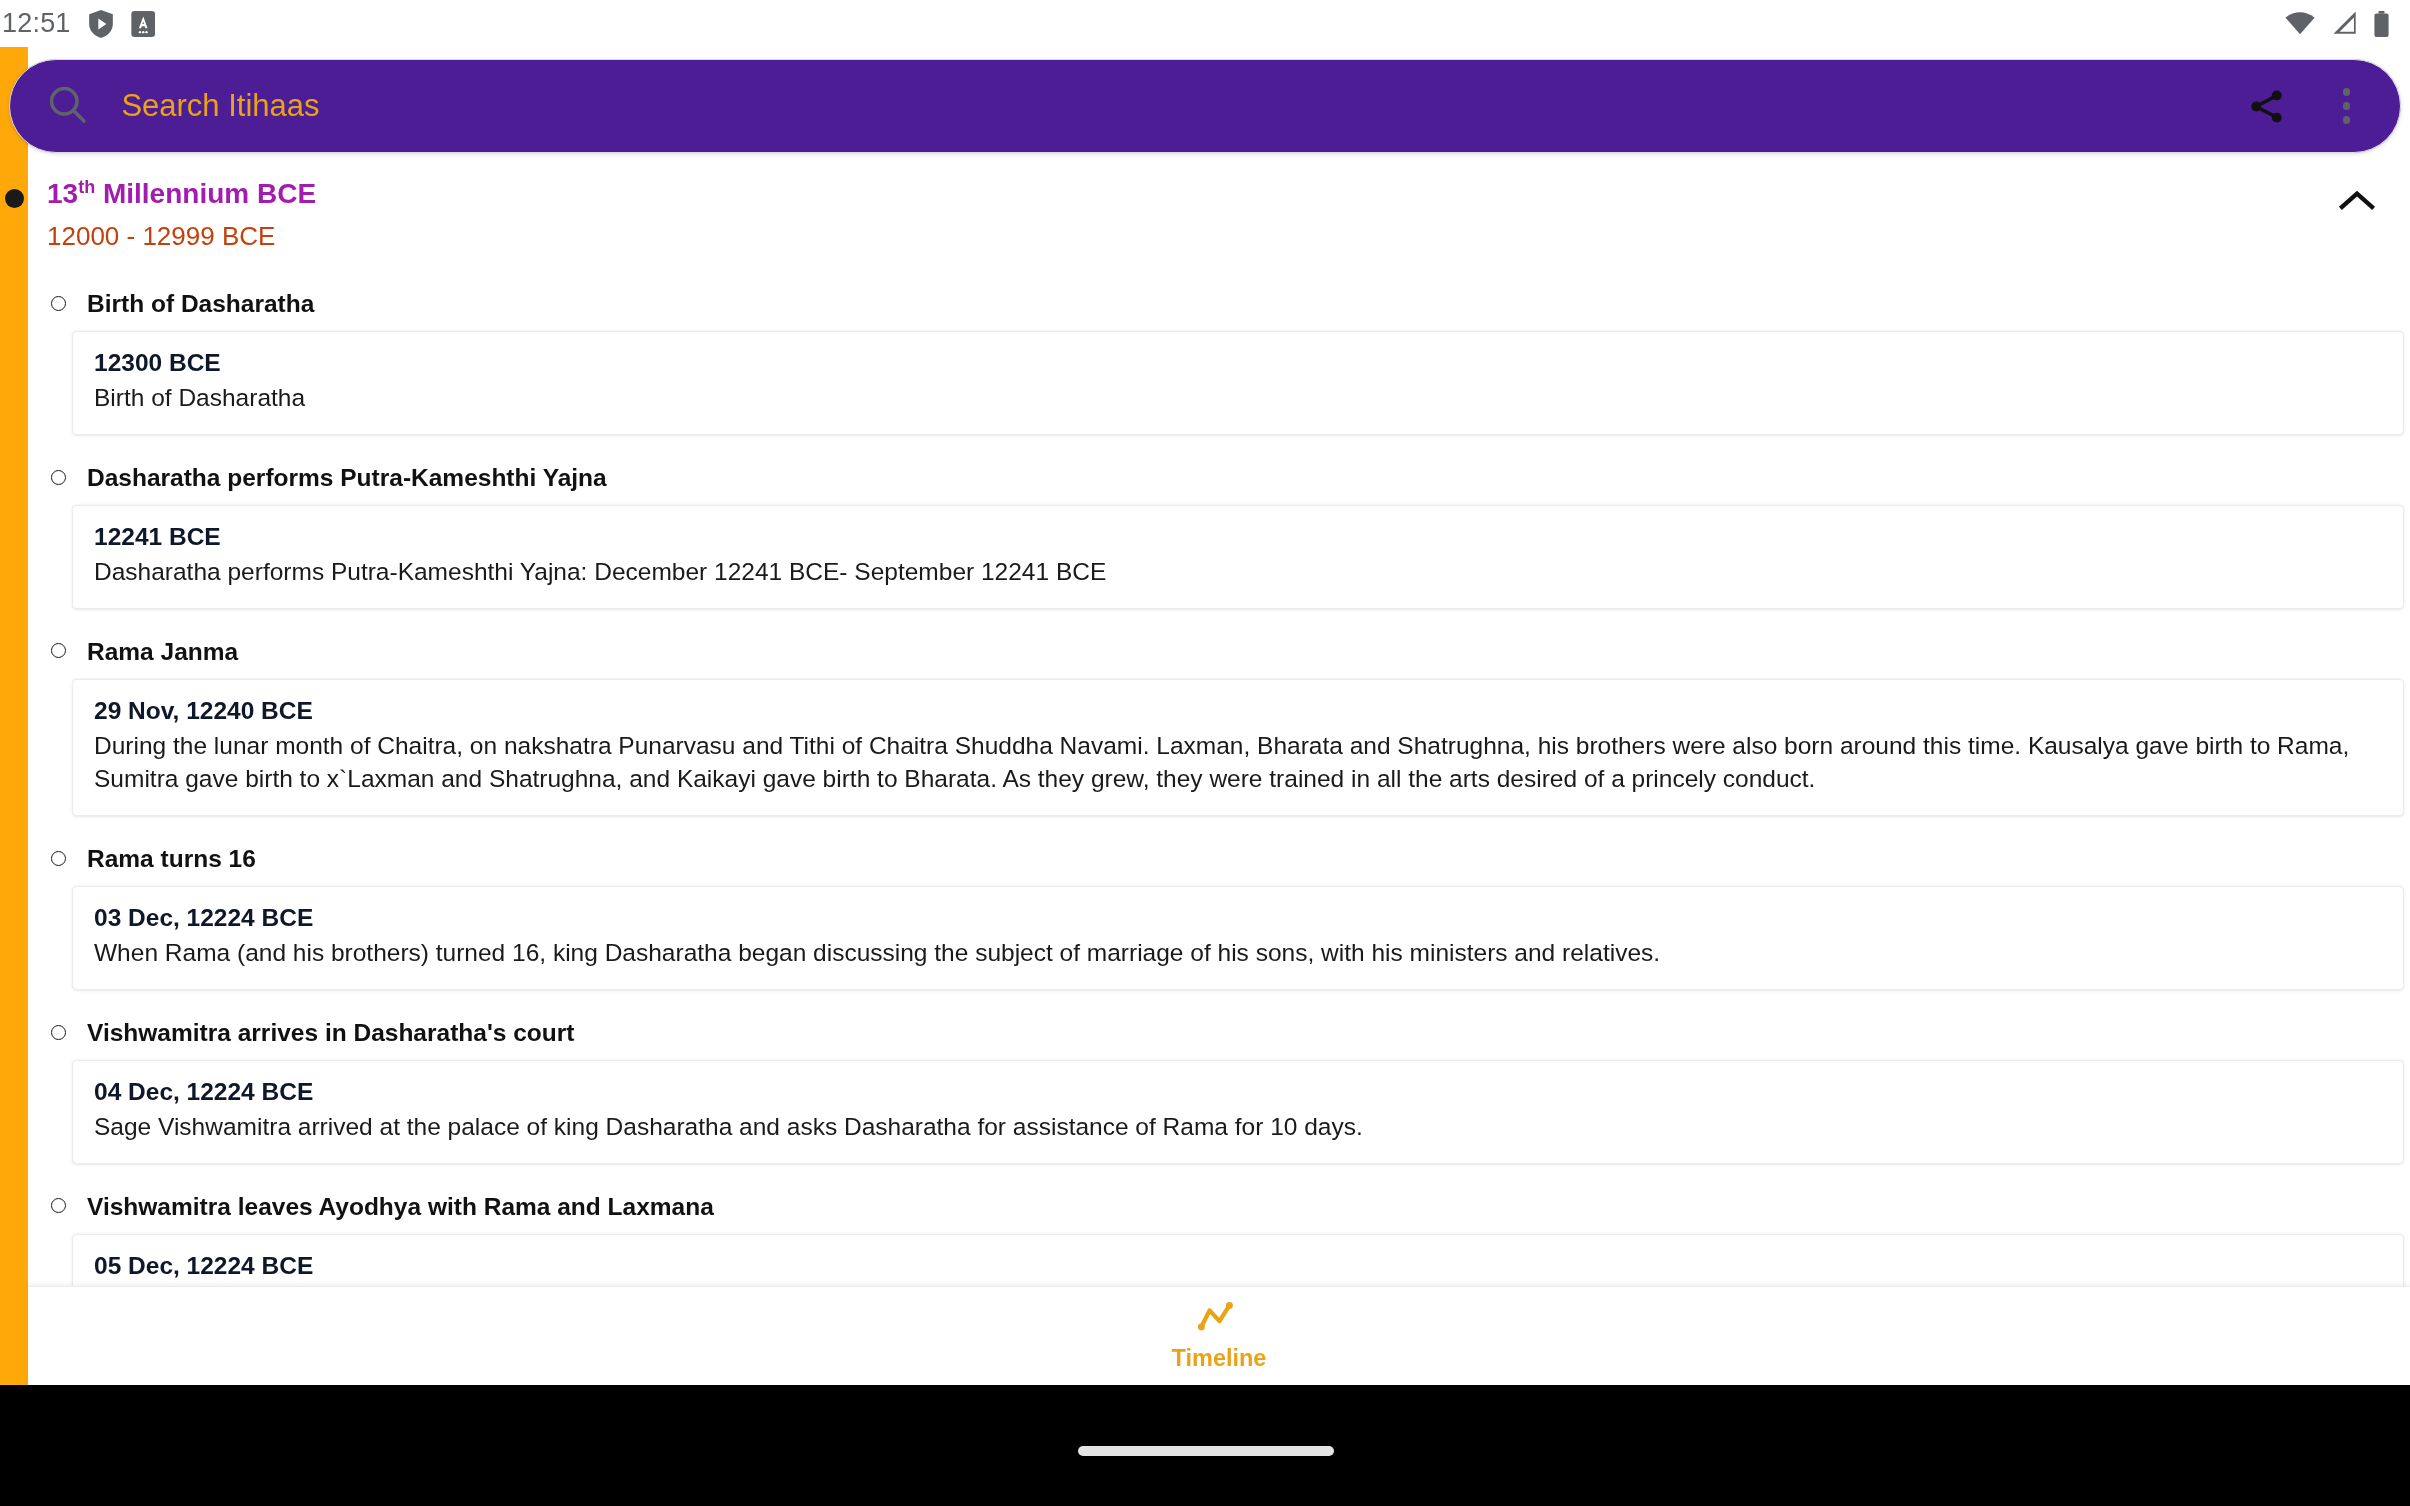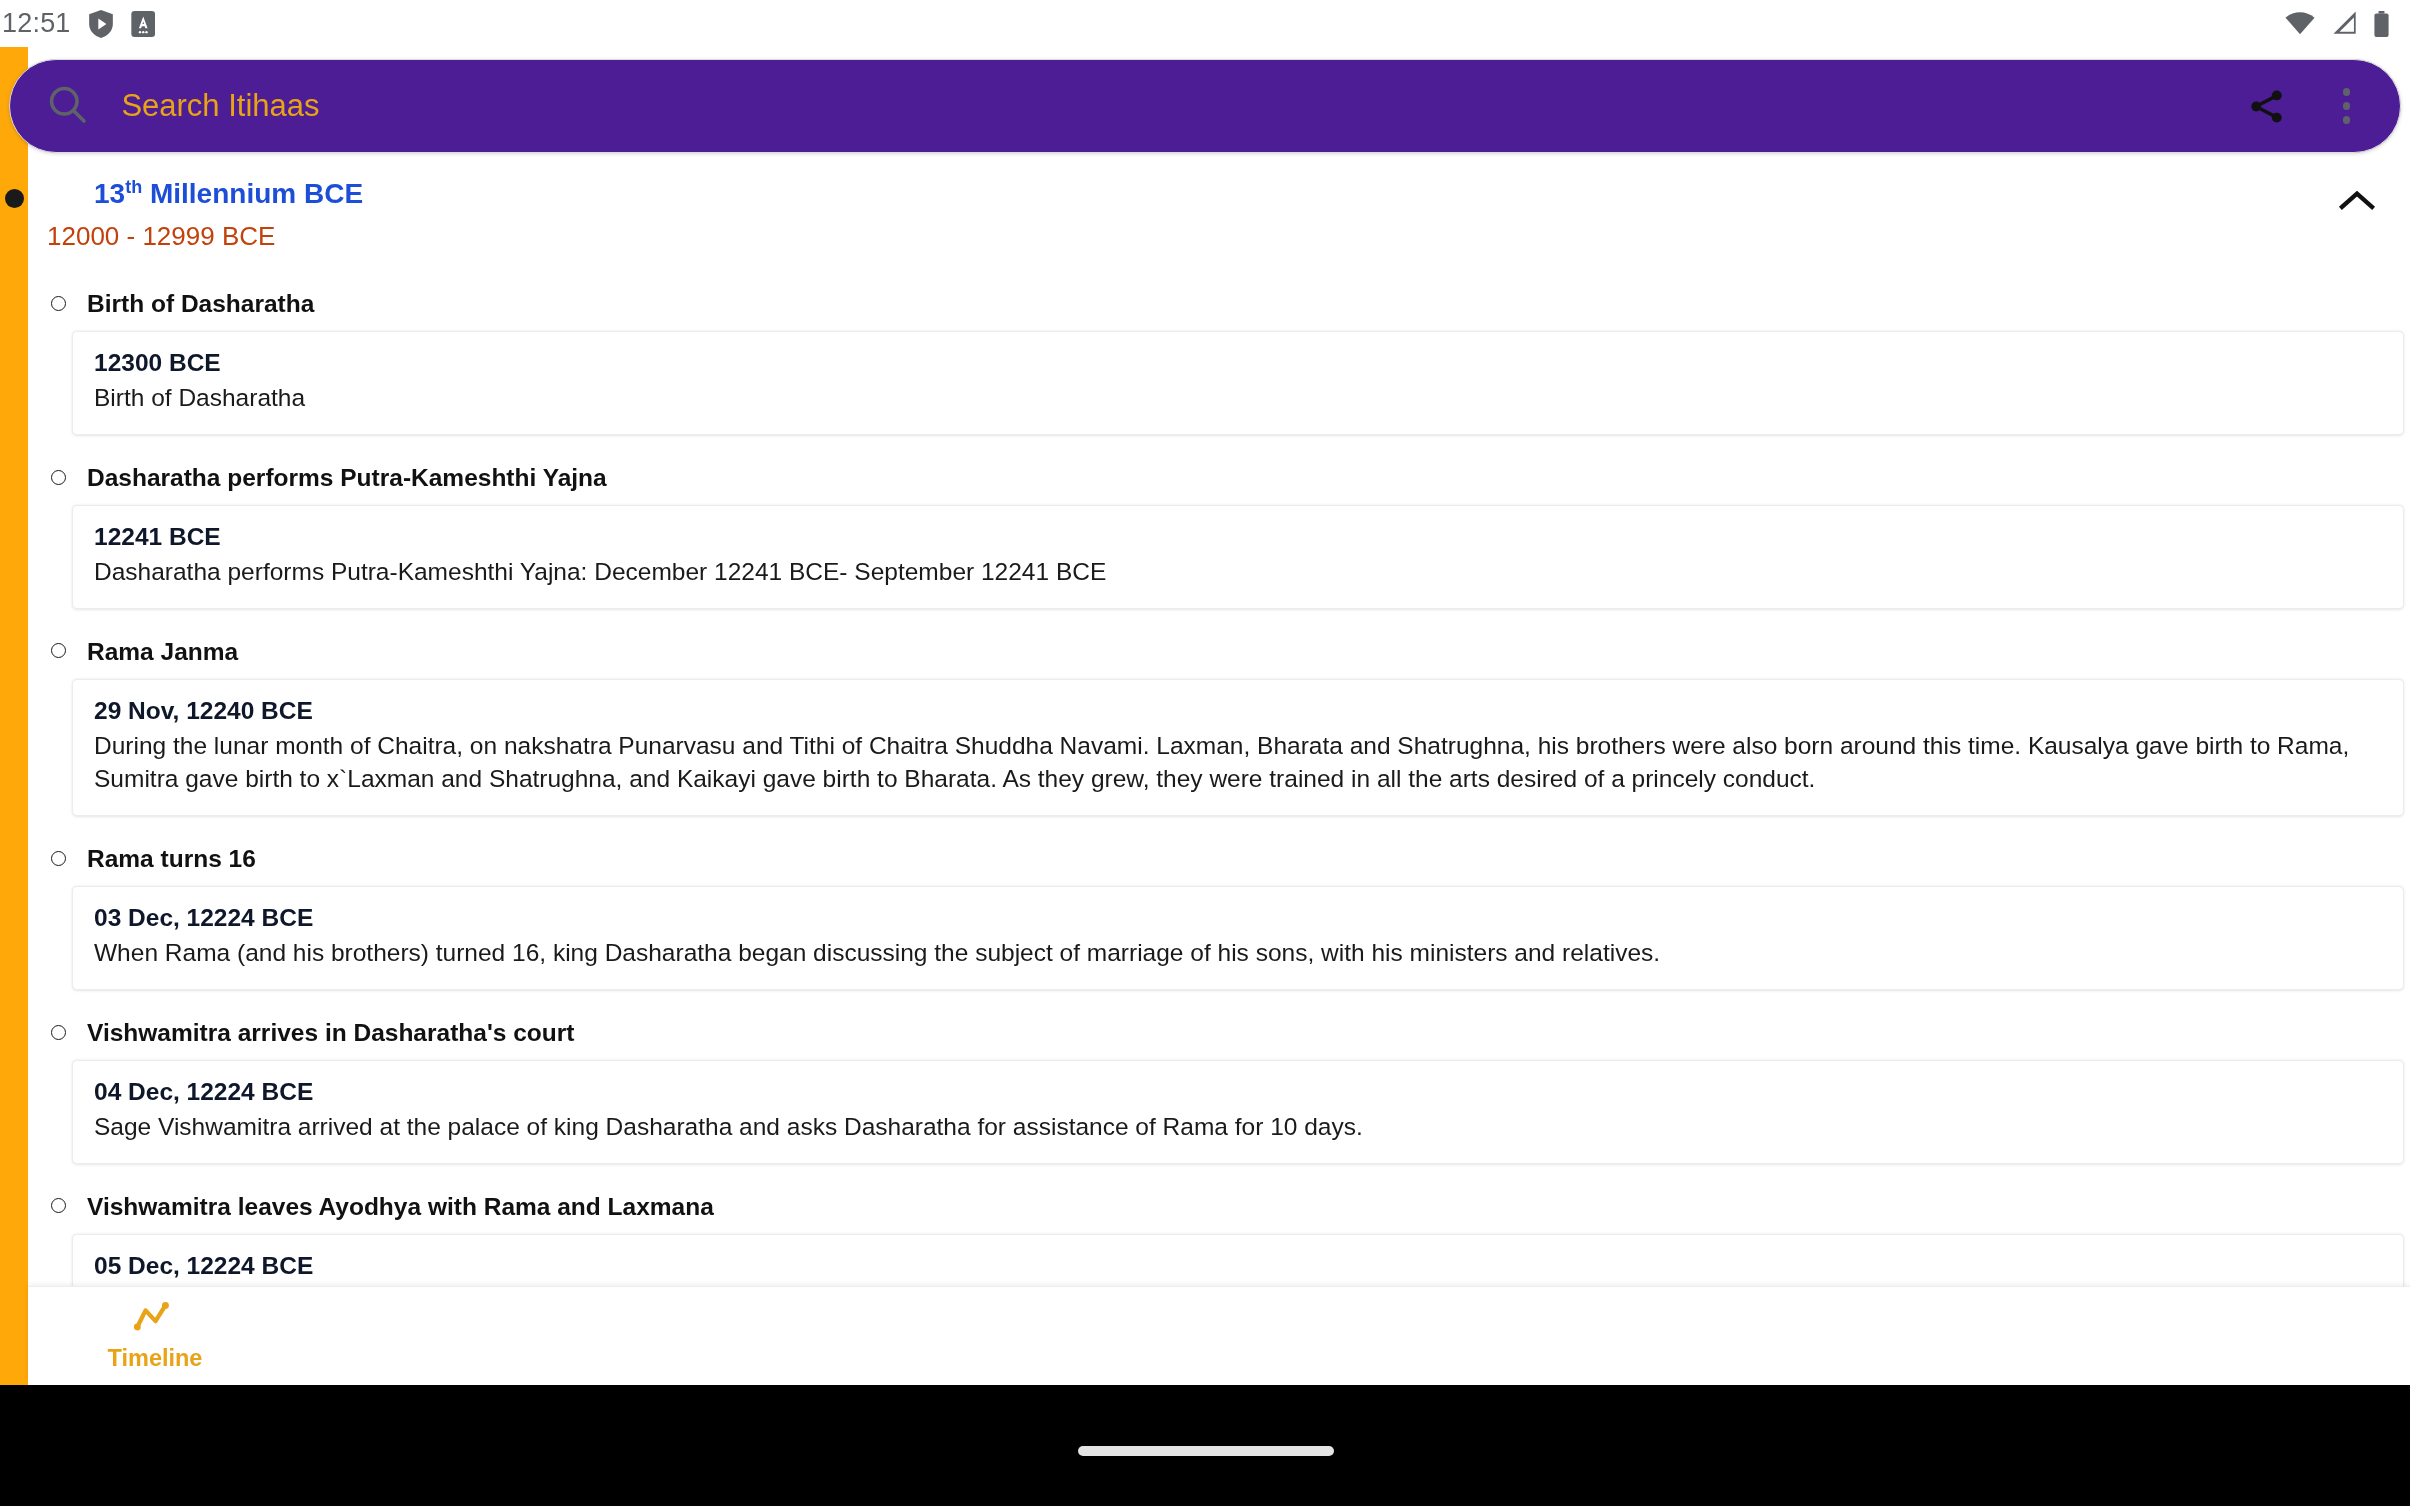--- a/index.html
+++ b/index.html
@@ -124,23 +124,22 @@
   }
   .dot-solid {
     width: 19px; height: 19px;
     border-radius: 50%;
     background: #1a1a1a;
   }
   .era-text { flex: 1 1 auto; padding-left: 19px; }
   .era-title {
     font-size: 28px;
     font-weight: bold;
-    color: #1d4ed8;
+    color: #a21caf;
     line-height: 1.05;
-    margin-left: 47px;
   }
   .era-title sup { font-size: 18px; vertical-align: super; font-weight: bold; }
   .era-sub {
     font-size: 26px;
     color: #c2410c;
     margin-top: 12.2px;
   }
   .era-chev {
     position: absolute;
     right: 34px;
@@ -198,21 +197,21 @@
     position: absolute;
     left: 28px;
     bottom: 122px;
     width: 2382px;
     height: 99px;
     background: #ffffff;
     border-top: 0.9px solid #eeeeee;
     box-shadow: 0 -1.9px 5.6px rgba(0,0,0,0.07);
     display: flex;
     align-items: center;
-    justify-content: space-between;
+    justify-content: center;
     gap: 120px;
     z-index: 30;
   }
   .navitem {
     display: flex;
     flex-direction: column;
     align-items: center;
     gap: 7.5px;
     width: 254px;
   }

